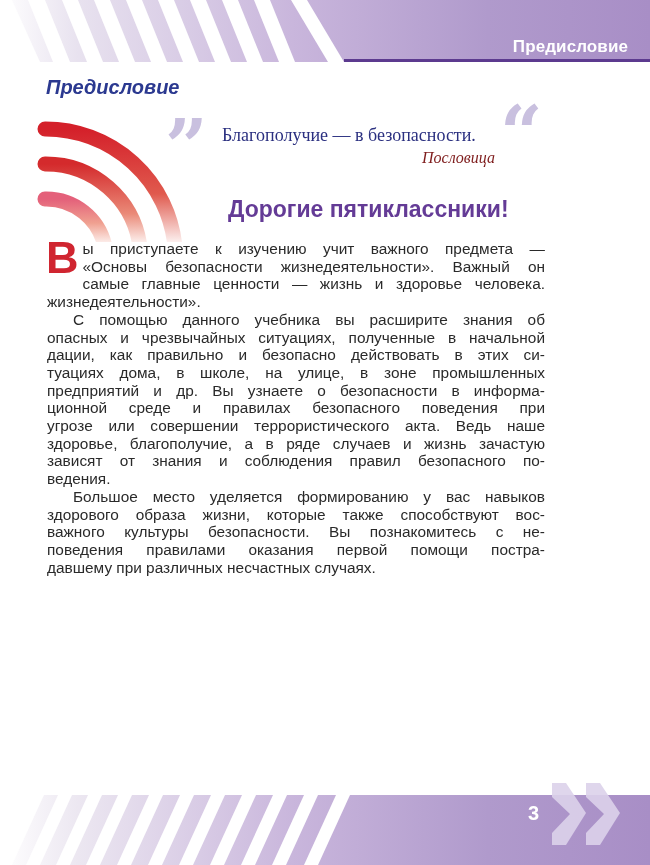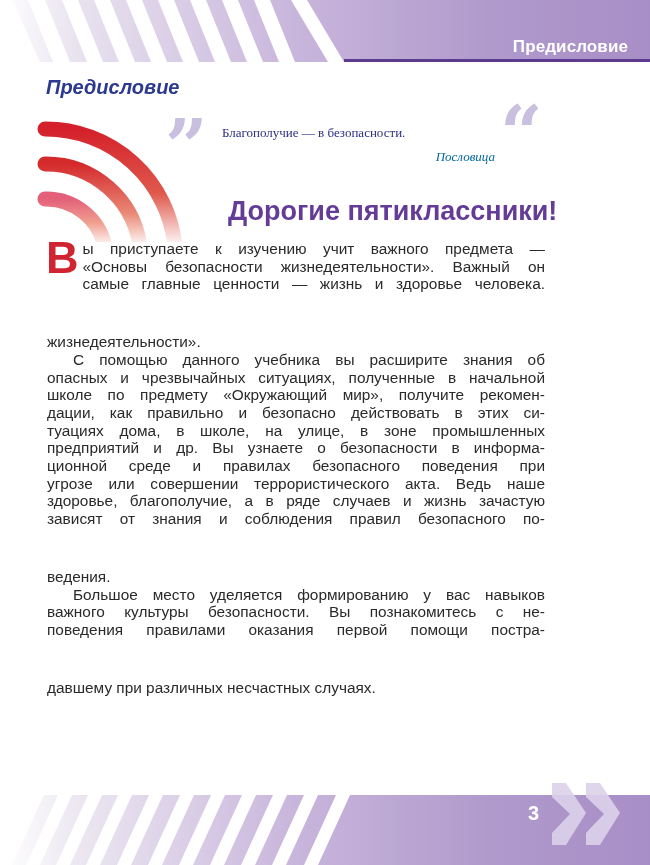--- a/index.html
+++ b/index.html
@@ -11,29 +11,29 @@
   .header-title { position: absolute; right: 22px; top: 37px; color: #ffffff; font-family: "Liberation Sans", sans-serif; font-weight: bold; font-size: 17px; letter-spacing: 0.1px; }
 
   .section-title { position: absolute; left: 46px; top: 76px; color: #2b3990; font-family: "Liberation Sans", sans-serif; font-weight: bold; font-style: italic; font-size: 20px; }
 
   
   .signal { position: absolute; left: 30px; top: 112px; }
 
   
   .quote-open { position: absolute; left: 165px; top: 110px; font-family: "DejaVu Serif", serif; font-weight: bold; font-size: 74px; line-height: 74px; color: #c9c0df; }
   .quote-close { position: absolute; left: 500px; top: 96px; font-family: "DejaVu Serif", serif; font-weight: bold; font-size: 74px; line-height: 74px; color: #c9c0df; }
-  .epigraph { position: absolute; left: 222px; top: 125px; color: #2b3080; font-family: "Liberation Serif", serif; font-size: 13px; }
-  .epigraph-source { position: absolute; right: 155px; top: 149px; color: #0369a1; font-family: "Liberation Serif", serif; font-style: italic; font-size: 13px; }
+  .epigraph { position: absolute; left: 222px; top: 125px; color: #2b3080; font-family: "Liberation Serif", serif; font-size: 18px; }
+  .epigraph-source { position: absolute; right: 155px; top: 149px; color: #7f1d1d; font-family: "Liberation Serif", serif; font-style: italic; font-size: 16px; }
 
-  .greeting { position: absolute; left: 228px; top: 196px; color: #643b96; font-family: "Liberation Sans", sans-serif; font-weight: bold; font-size: 27px; }
+  .greeting { position: absolute; left: 228px; top: 196px; color: #643b96; font-family: "Liberation Sans", sans-serif; font-weight: bold; font-size: 23px; }
 
   
   .body-text { position: absolute; left: 47px; top: 240px; width: 498px; color: #2a2a2a; font-family: "Liberation Sans", sans-serif; font-size: 15.4px; line-height: 17.7px; }
   .body-text .line { display: block; text-align: justify; text-align-last: justify; white-space: nowrap; }
-  .body-text .line.last { text-align-last: left; margin-top: 40px; }
+  .body-text .line.last { text-align-last: left; }
   .dropcap { float: left; color: #d02530; font-family: "Liberation Sans", sans-serif; font-weight: bold; font-size: 45px; line-height: 34px; margin: 1px 4px 0 -1px; height: 36px; }
 
   
   .footer { position: absolute; left: 0; top: 795px; width: 650px; height: 70px; overflow: hidden; }
   .footer svg { position: absolute; left: 0; top: 0; }
   .page-number { position: absolute; left: 528px; top: 802px; color: #ffffff; font-family: "Liberation Sans", sans-serif; font-weight: bold; font-size: 20px; }
   .chevrons { position: absolute; left: 552px; top: 783px; }
 </style>
 </head>
 <body>
@@ -106,32 +106,32 @@
   <div class="paragraph">
     <span class="dropcap">В</span>
     <span class="line">ы приступаете к изучению учит важного предмета —</span>
     <span class="line">«Основы безопасности жизнедеятельности». Важный он</span>
     <span class="line">самые главные ценности — жизнь и здоровье человека.</span>
     <span class="line last">жизнедеятельности».</span>
   </div>
   <div class="paragraph">
     <span class="line" style="padding-left:26px">С помощью данного учебника вы расширите знания об</span>
     <span class="line">опасных и чрезвычайных ситуациях, полученные в начальной</span>
-    <span class="line">школе по предмету «Окружающий мир», получите рекомен-</span>
     <span class="line">дации, как правильно и безопасно действовать в этих си-</span>
     <span class="line">туациях дома, в школе, на улице, в зоне промышленных</span>
     <span class="line">предприятий и др. Вы узнаете о безопасности в информа-</span>
     <span class="line">ционной среде и правилах безопасного поведения при</span>
     <span class="line">угрозе или совершении террористического акта. Ведь наше</span>
     <span class="line">здоровье, благополучие, а в ряде случаев и жизнь зачастую</span>
     <span class="line">зависят от знания и соблюдения правил безопасного по-</span>
     <span class="line last">ведения.</span>
   </div>
   <div class="paragraph">
     <span class="line" style="padding-left:26px">Большое место уделяется формированию у вас навыков</span>
+    <span class="line">здорового образа жизни, которые также способствуют вос-</span>
     <span class="line">важного культуры безопасности. Вы познакомитесь с не-</span>
     <span class="line">поведения правилами оказания первой помощи постра-</span>
     <span class="line last">давшему при различных несчастных случаях.</span>
   </div>
 </div>
 
 <div class="footer">
   <svg width="650" height="70" viewBox="0 0 650 70">
     <defs>
       <linearGradient id="fg" x1="0" y1="0" x2="1" y2="0">

